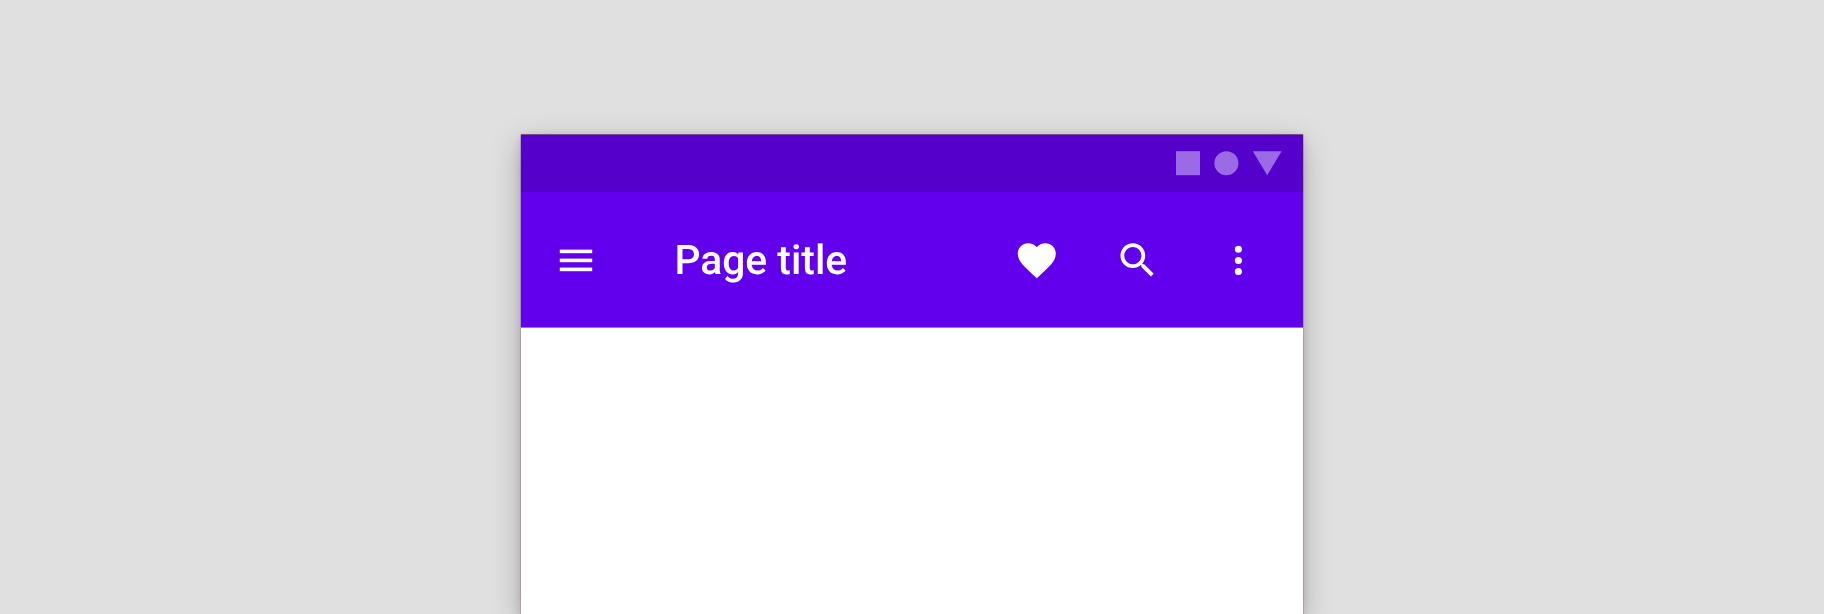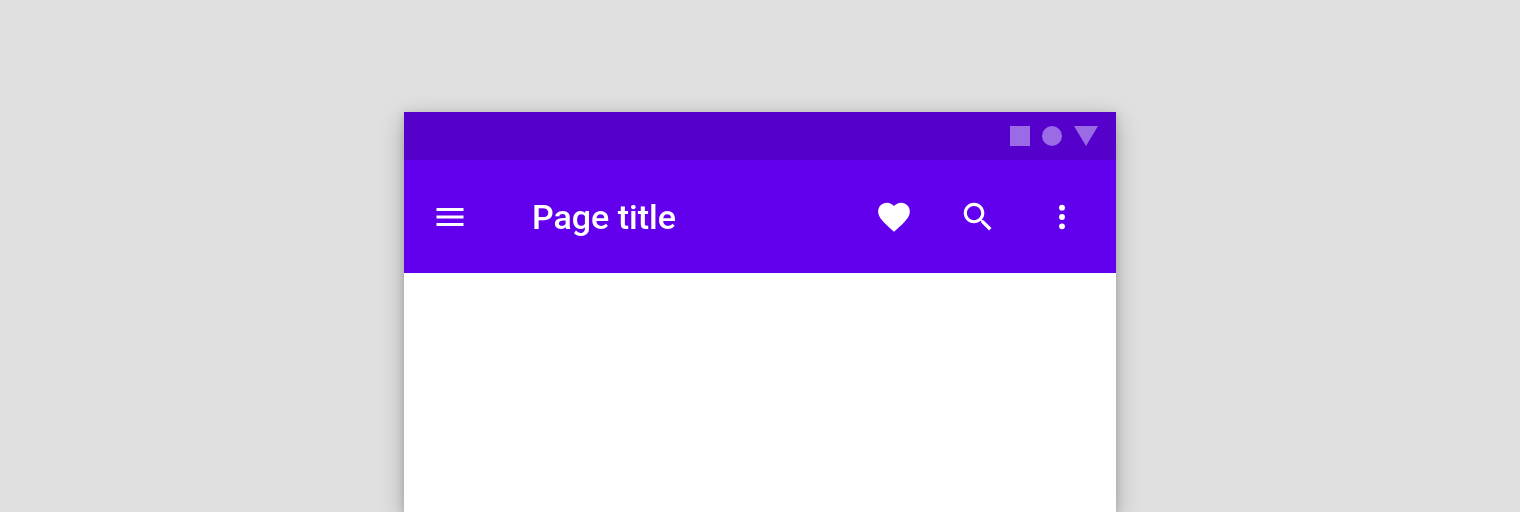--- a/index.html
+++ b/index.html
@@ -10,21 +10,21 @@
     body {
       width: 1520px;
       height: 512px;
       background: #e0e0e0;
       font-family: Roboto, Arial, sans-serif;
       display: flex;
       justify-content: center;
       padding-top: 112px;
     }
     .device-frame {
-      width: 712px;
+      width: 652px;
       background: #7f1d1d;
       box-shadow: 0 8px 24px rgba(0,0,0,0.25), 0 2px 8px rgba(0,0,0,0.15);
       overflow: hidden;
     }
     .status-bar {
       height: 48px;
       background: #5600cc;
       display: flex;
       justify-content: flex-end;
       align-items: center;

